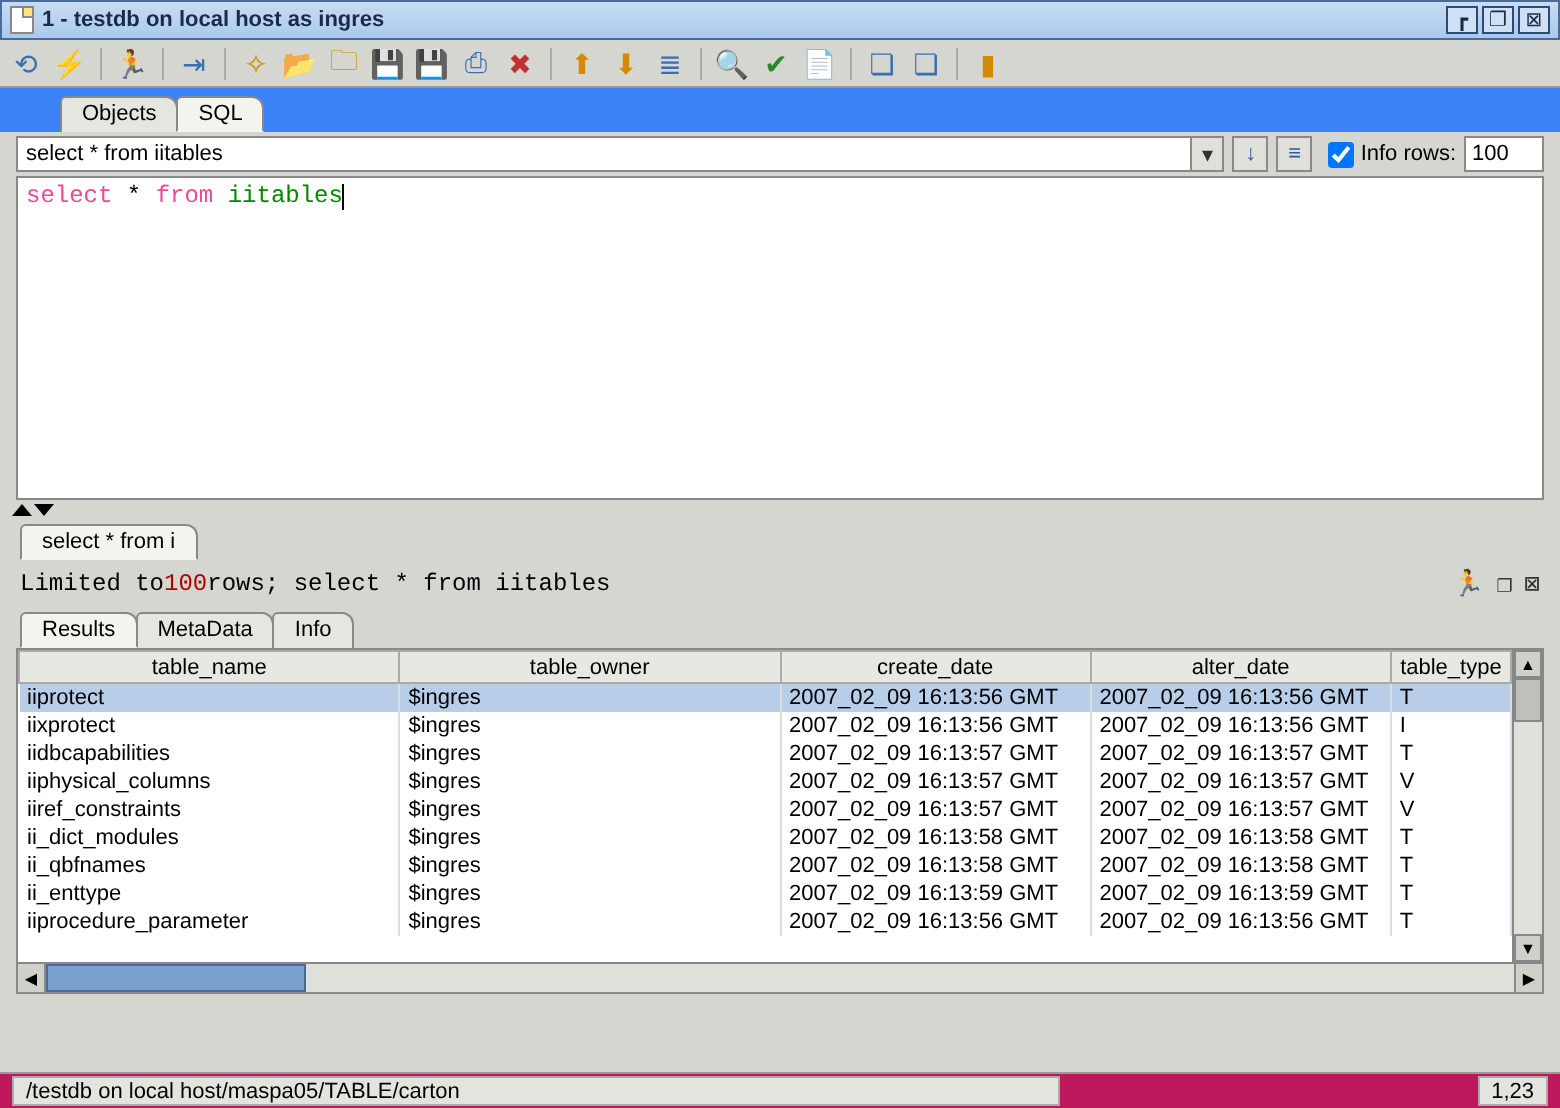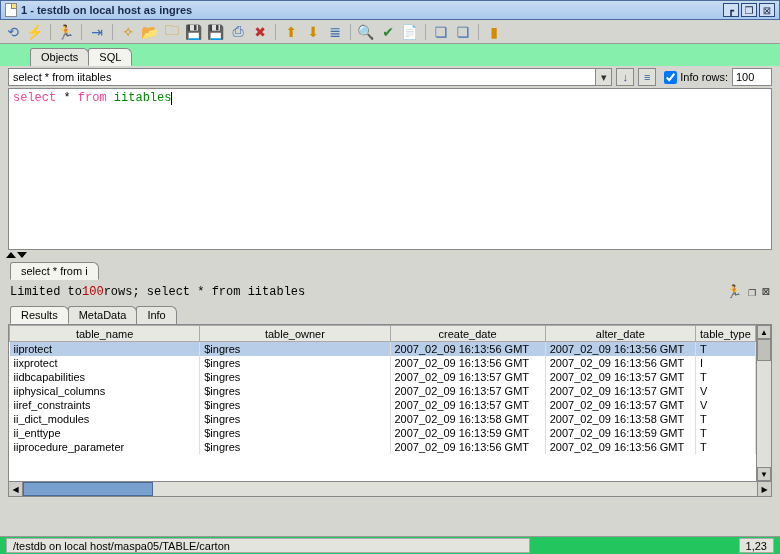--- a/index.html
+++ b/index.html
@@ -55,21 +55,21 @@
     color: #555;
   }
   .tb-icon.orange { color: #d48a00; }
   .tb-icon.blue { color: #3a6fb5; }
   .tb-icon.green { color: #2a8a2a; }
   .tb-icon.red { color: #c03030; }
   .tb-sep { width: 1px; height: 16px; background: #aaa; margin: 0 2px; }
   .tabs {
     display: flex;
     padding: 4px 8px 0 30px;
-    background: #86efac;
+    background: #3b82f6;
   }
   .tab {
     padding: 2px 10px;
     border: 1px solid #888;
     border-bottom: none;
     background: #e6e6e0;
     margin-right: -1px;
     border-radius: 3px 6px 0 0;
     font-size: 11px;
   }
@@ -208,21 +208,21 @@
   .hscroll .btn { width: 14px; background: #d0d0ca; border-right: 1px solid #888;
     display: flex; align-items: center; justify-content: center; font-size: 8px;}
   .hscroll .btn.r { border-right: none; border-left: 1px solid #888;}
   .hscroll .track { flex: 1; position: relative; }
   .hscroll .thumb { position: absolute; left: 0; top: 0; bottom: 0; width: 130px;
     background: #7aa0d0; border: 1px solid #4a6a9a; }
   .statusbar {
     position: absolute;
     bottom: 0; left: 0; right: 0;
     height: 18px;
-    background: #22c55e;
+    background: #be185d;
     border-top: 1px solid #999;
     display: flex; align-items: center;
     padding: 0 6px;
     font-size: 11px;
   }
   .statusbar .cell {
     border: 1px solid #aaa;
     padding: 0 6px;
     height: 15px;
     display: flex; align-items: center;
@@ -376,20 +376,27 @@
             <td>V</td>
           </tr>
           <tr>
             <td>ii_dict_modules</td>
             <td>$ingres</td>
             <td>2007_02_09 16:13:58 GMT</td>
             <td>2007_02_09 16:13:58 GMT</td>
             <td>T</td>
           </tr>
           <tr>
+            <td>ii_qbfnames</td>
+            <td>$ingres</td>
+            <td>2007_02_09 16:13:58 GMT</td>
+            <td>2007_02_09 16:13:58 GMT</td>
+            <td>T</td>
+          </tr>
+          <tr>
             <td>ii_enttype</td>
             <td>$ingres</td>
             <td>2007_02_09 16:13:59 GMT</td>
             <td>2007_02_09 16:13:59 GMT</td>
             <td>T</td>
           </tr>
           <tr>
             <td>iiprocedure_parameter</td>
             <td>$ingres</td>
             <td>2007_02_09 16:13:56 GMT</td>

